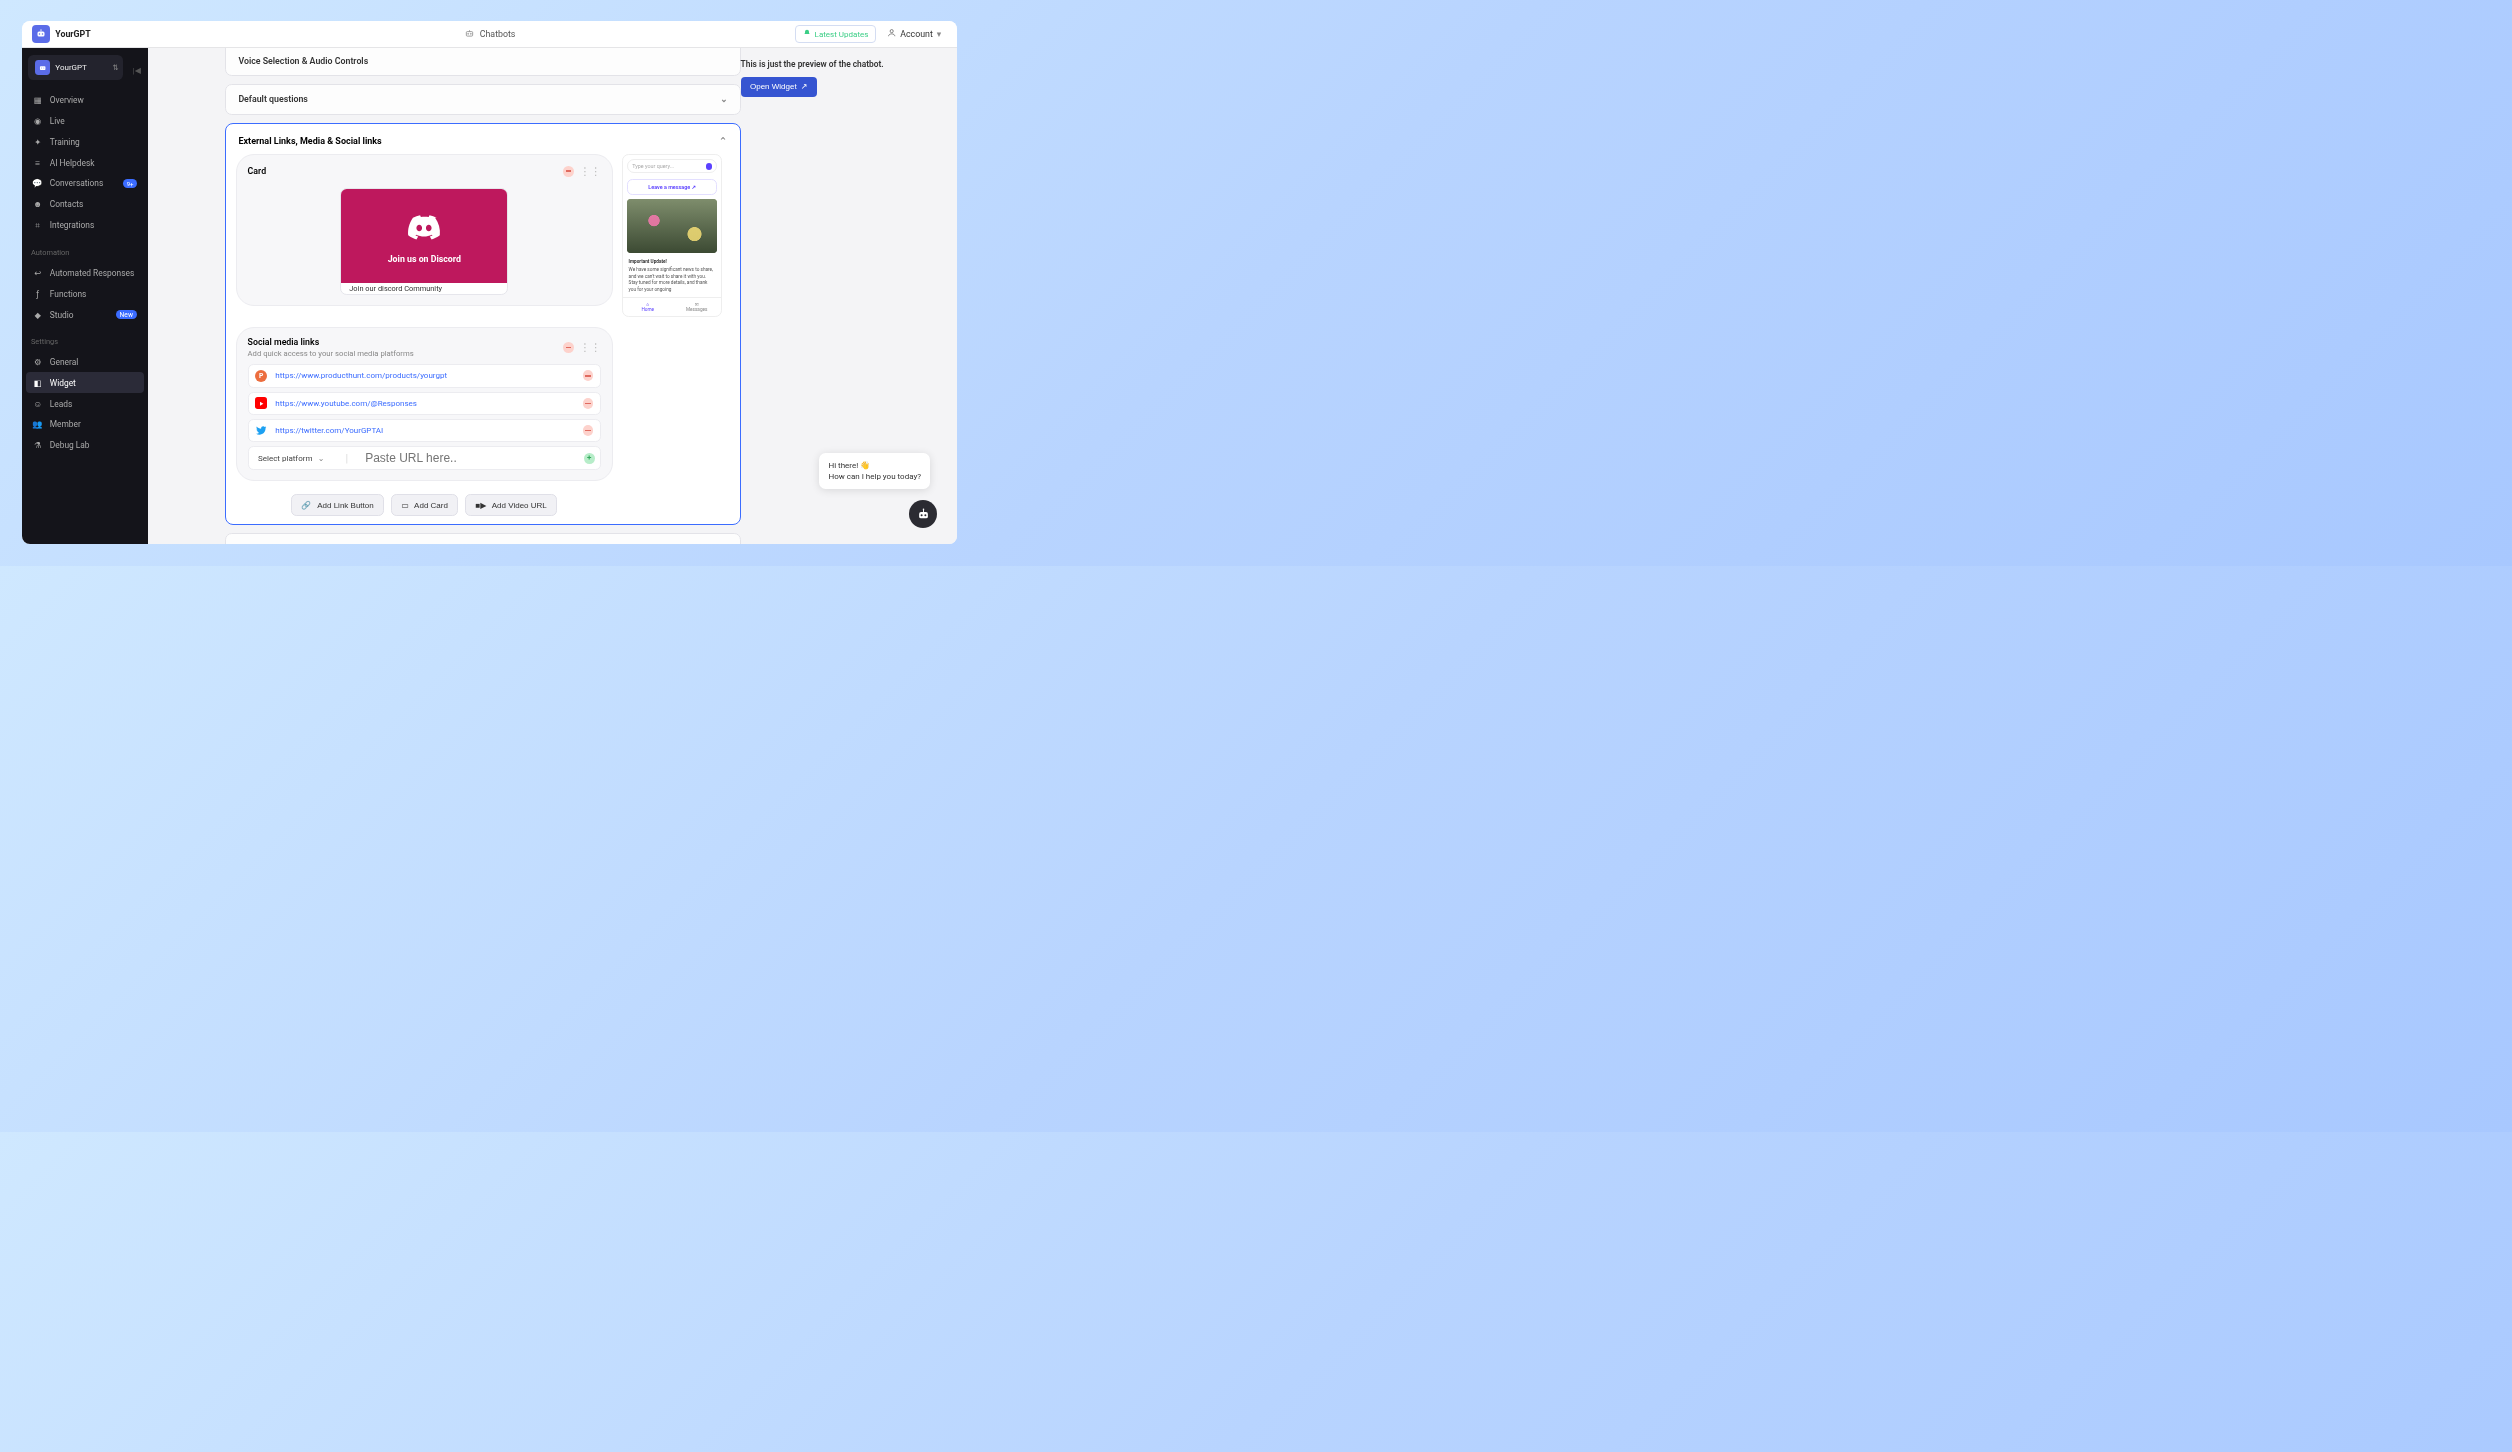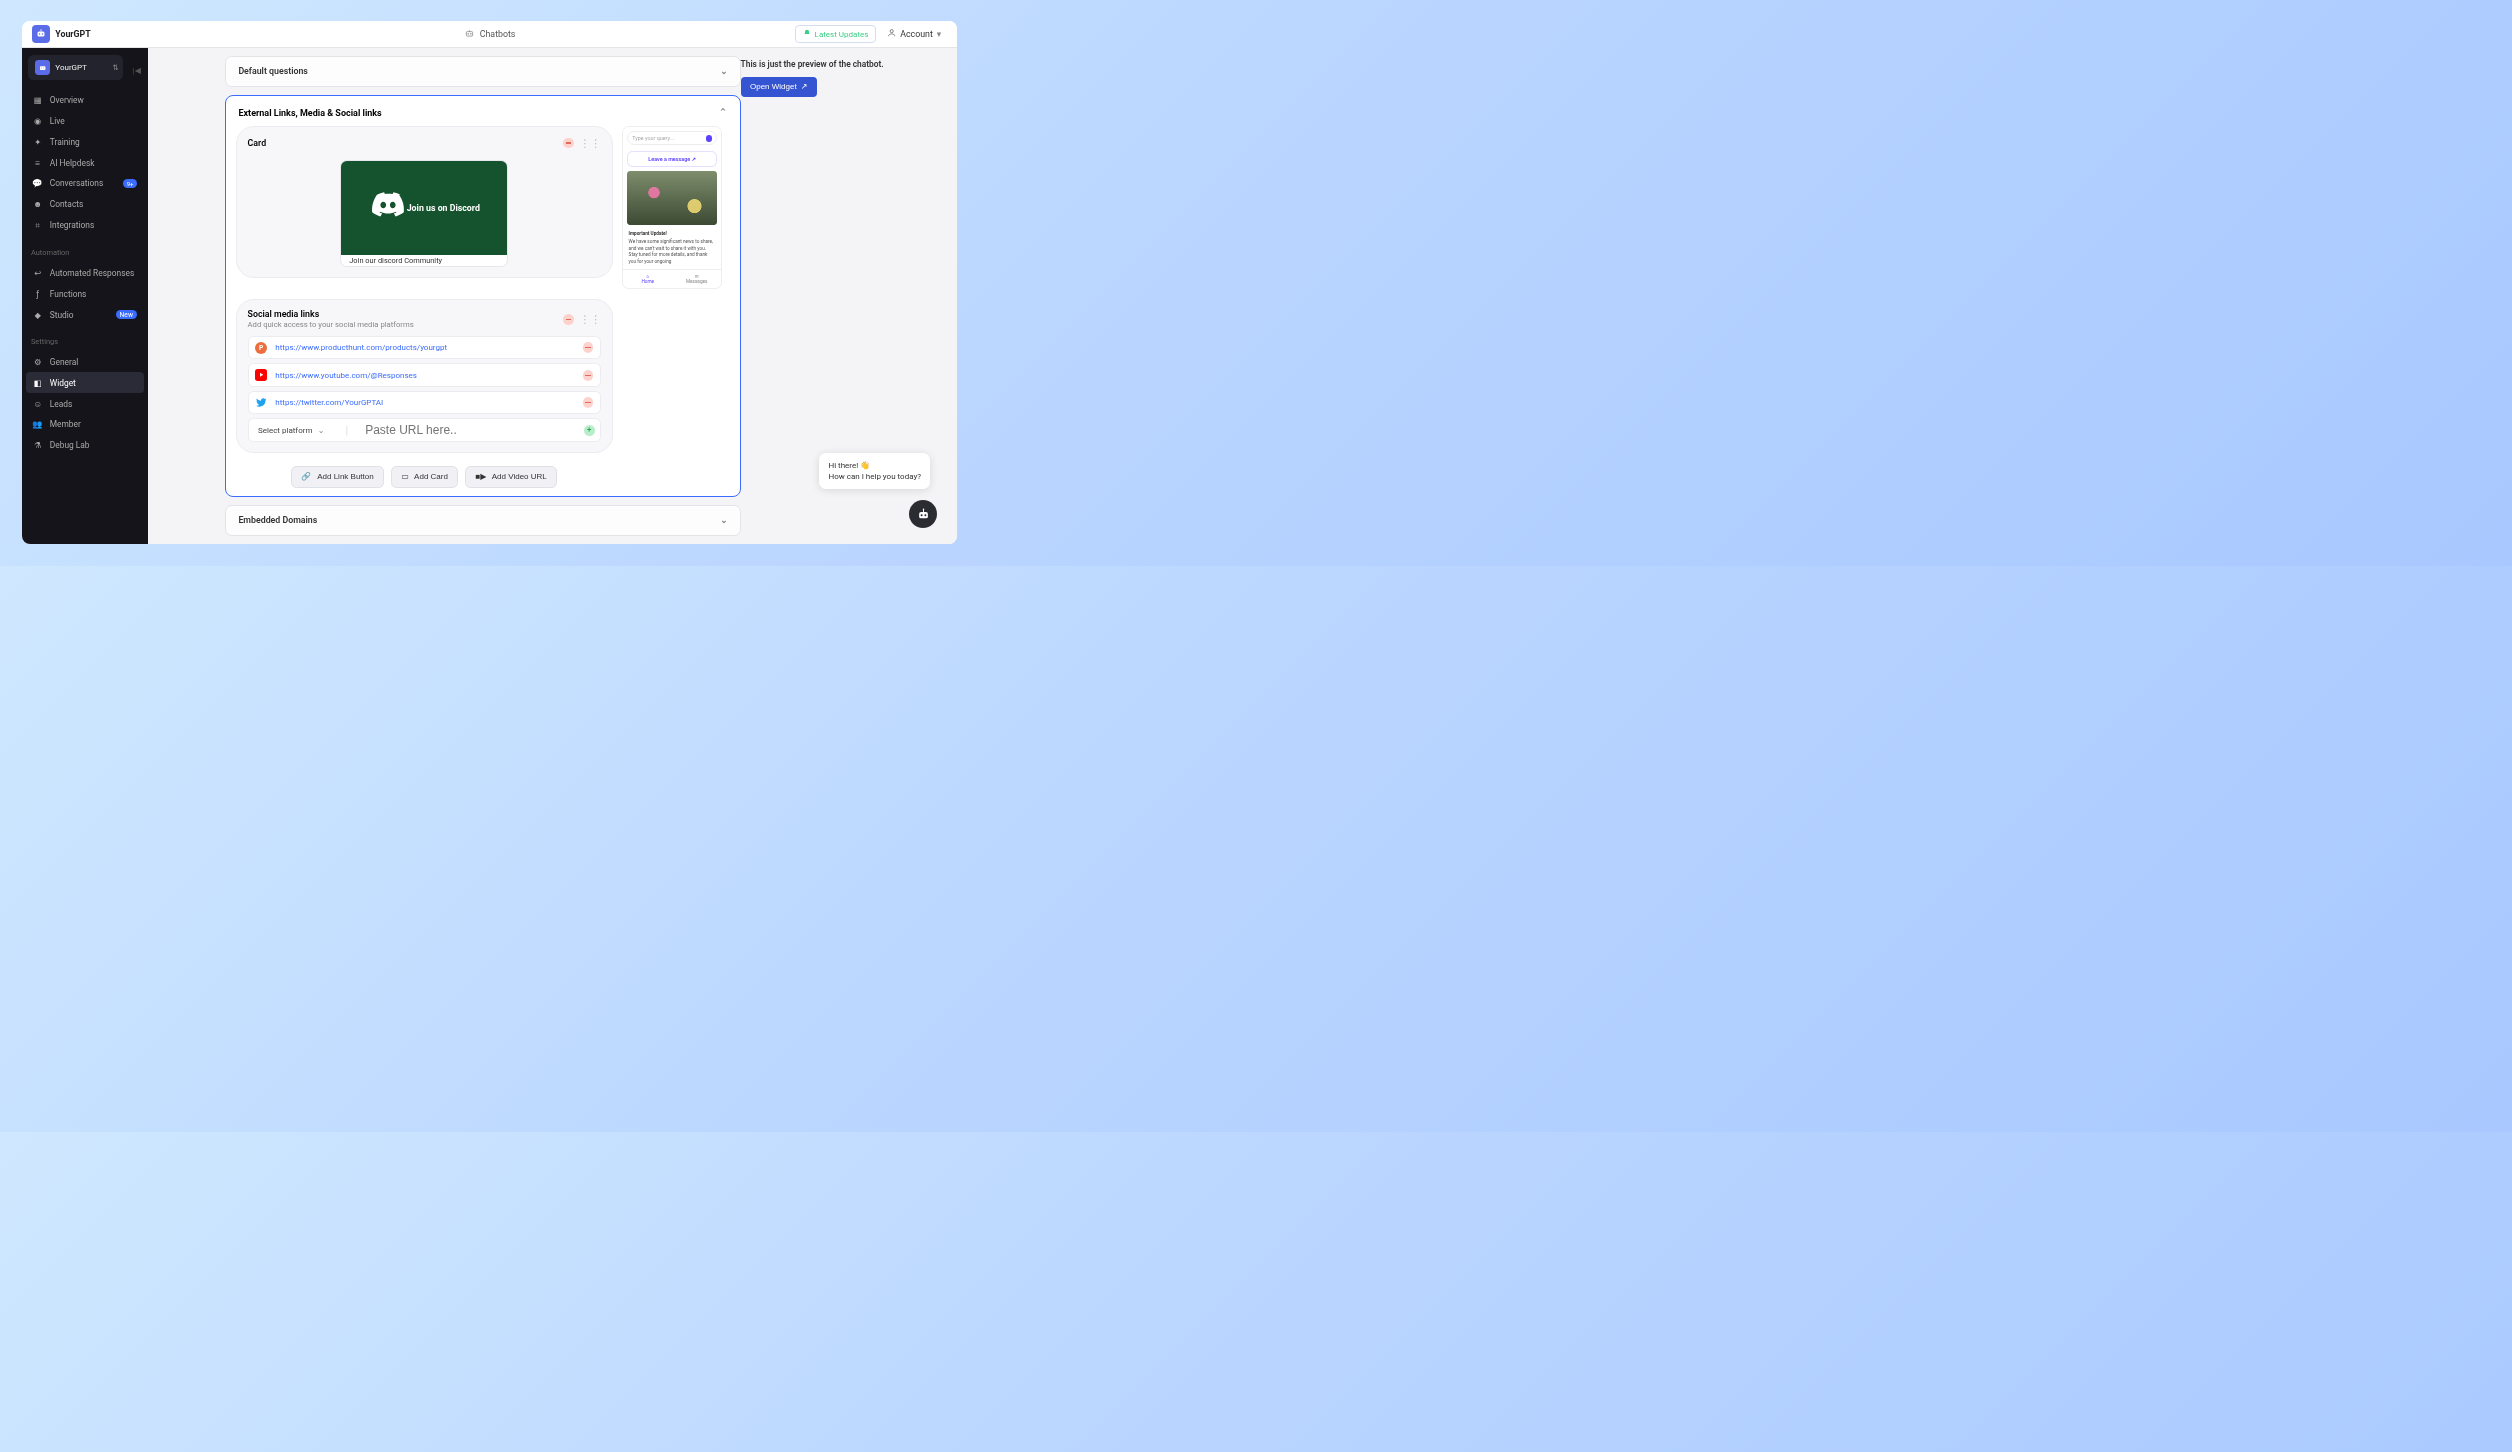--- a/index.html
+++ b/index.html
@@ -96,21 +96,21 @@
 .card-head { display:flex; justify-content: space-between; align-items:center; }
 .card-head .title { font-weight: 600; font-size: 8.8px; }
 .card-actions { display: flex; gap: 5.4px; align-items: center; }
 .minus-btn { width: 10.8px; height: 10.8px; background: #fdd2cc; border-radius: 50%; display:flex; align-items:center; justify-content:center; }
 .minus-btn::after { content:""; width:5.4px; height:1.3px; background:#e06a5f; }
 .drag-handle { color: #bbb; cursor: grab; }
 .discord-card {
   width: 168px; margin: 10.8px auto 0; border:0.7px solid #e6e6ec; border-radius:6.7px; overflow:hidden; background:#fff;
 }
 .discord-top {
-  background: #14532d; height: 94px; display:flex; flex-direction:row;
+  background: #be185d; height: 94px; display:flex; flex-direction:column;
   align-items:center; justify-content:center; color:#fff;
 }
 .discord-svg { width: 38px; height: 38px; margin-bottom: 6.7px; }
 .discord-text { font-weight: 700; font-size: 8.8px; }
 .discord-bot { padding: 1px 8px; font-size: 7.4px; color: #333; }
 .social-block { margin-top: 17px; }
 .social-sub { font-size: 7.7px; color: #888; margin-top: 1.3px; }
 .social-list { margin-top: 6.7px; display:flex; flex-direction:column; gap: 4px; }
 .social-row {
   background: #fff; border:0.7px solid #ececf0; border-radius: 5.4px;
@@ -309,20 +309,24 @@
         </div>
         <div class="nav-item">
           <span class="nav-icon">⚗</span>
           <span>Debug Lab</span>
         </div>
       </div>
     </div>
 
     <div class="main">
       <div class="content" style="padding-right:0; max-width: 526px; margin-left: 67px;">
+        <div class="collapse-row cut">
+          <span>Voice Selection &amp; Audio Controls</span>
+          <span class="chevron"></span>
+        </div>
         <div class="collapse-row">
           <span>Default questions</span>
           <span class="chevron">⌄</span>
         </div>
 
         <div class="active-panel">
           <div class="active-panel-head">
             <span class="active-title">External Links, Media &amp; Social links</span>
             <span class="chevron">⌃</span>
           </div>

